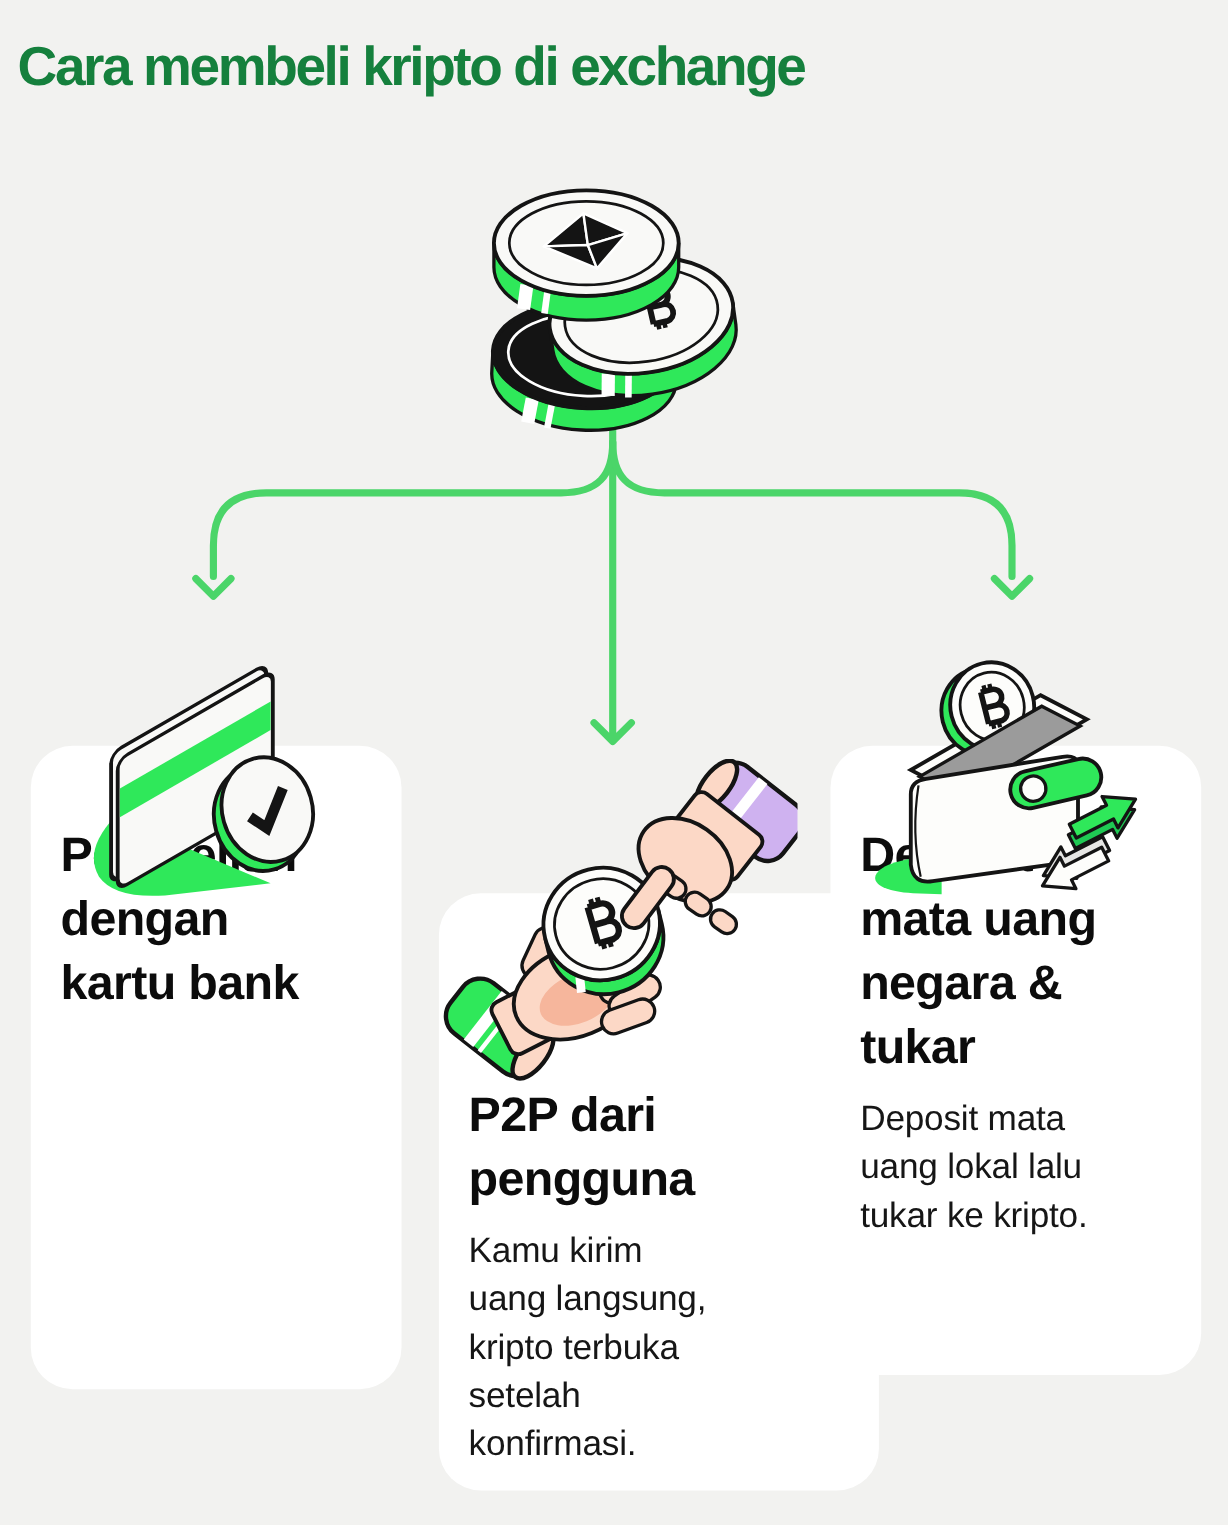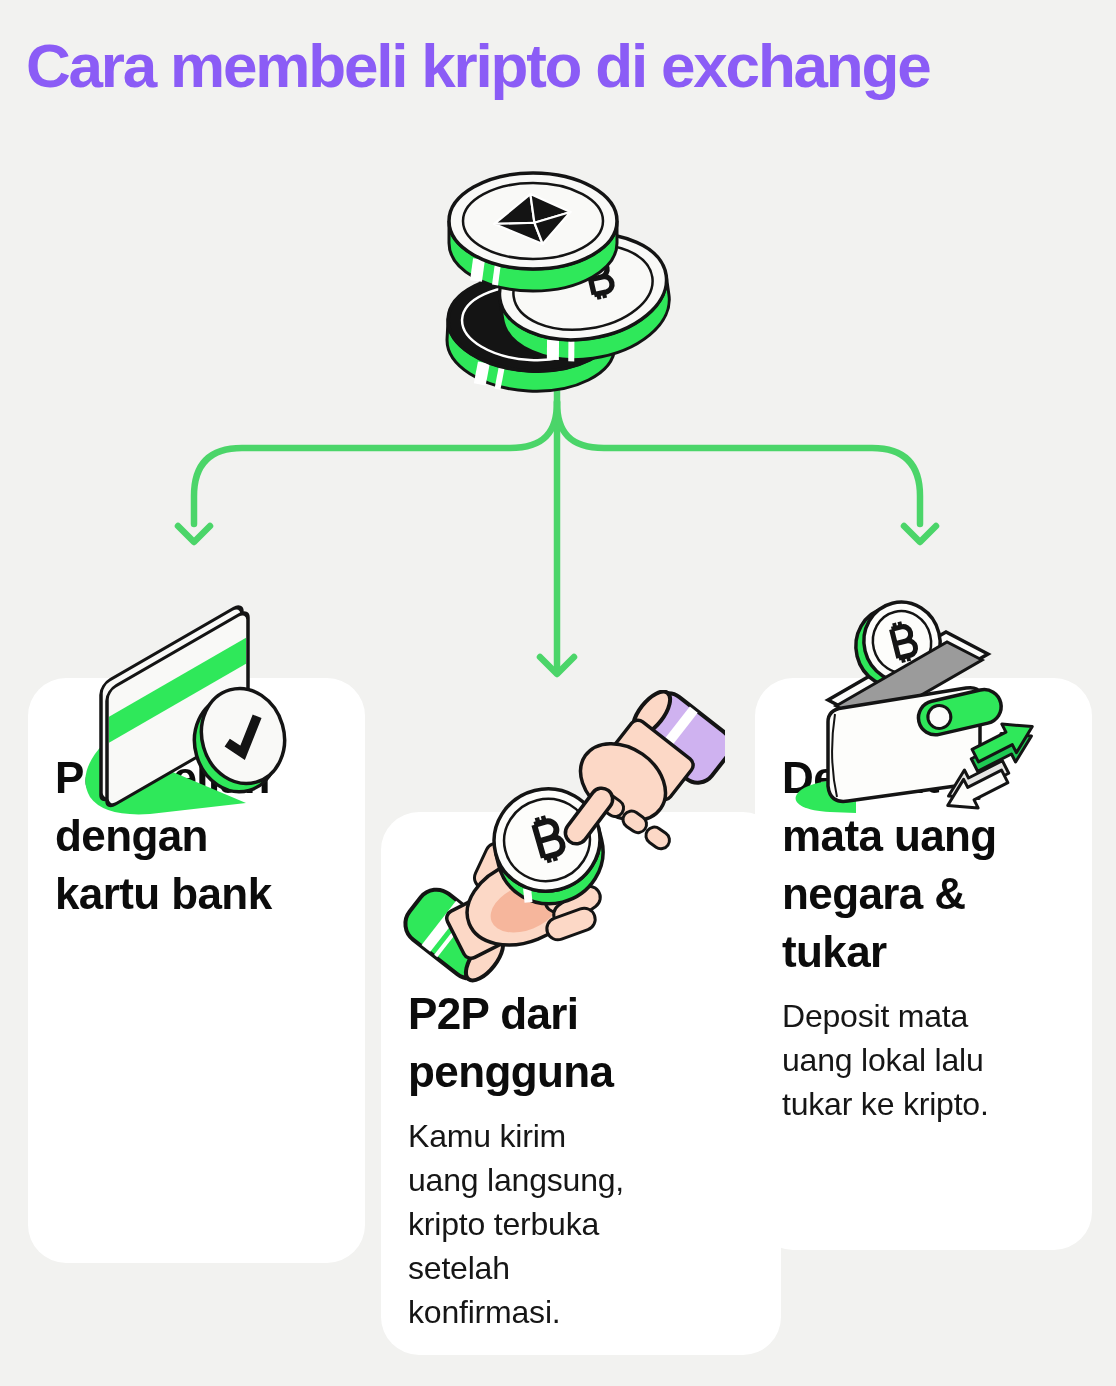--- a/index.html
+++ b/index.html
@@ -4,29 +4,29 @@
 <style>
   html,body{margin:0;padding:0;}
   body{
     width:1116px;height:1386px;position:relative;overflow:hidden;
     background:#f2f2f0;
     font-family:"Liberation Sans",sans-serif;
     color:#0c0c0c;
   }
   .abs{position:absolute;}
   h1.title{
-    position:absolute;left:26px;top:33px;margin:0;
-    font-size:62px;font-weight:700;letter-spacing:-2.2px;line-height:1.08;
-    color:#8b5cf6;white-space:nowrap;
+    position:absolute;left:16px;top:33px;margin:0;
+    font-size:50px;font-weight:700;letter-spacing:-2.2px;line-height:1.08;
+    color:#15803d;white-space:nowrap;
   }
   .card{
     position:absolute;background:#ffffff;border-radius:38px;
   }
   #card-bank{left:28px;top:678px;width:337px;height:585px;}
-  #card-p2p{left:381px;top:812px;width:400px;height:543px;}
+  #card-p2p{left:399px;top:812px;width:400px;height:543px;}
   #card-deposit{left:755px;top:678px;width:337px;height:572px;}
   .card h2{
     margin:0;padding:0 27px;font-size:44px;line-height:58px;font-weight:700;
     letter-spacing:-0.6px;color:#0c0c0c;white-space:pre-line;
   }
   #card-bank h2,#card-deposit h2{margin-top:71px;}
   #card-p2p h2{margin-top:173px;}
   .card p{
     margin:13px 0 0;padding:0 27px;font-size:32px;line-height:44px;
     letter-spacing:-0.2px;color:#161616;white-space:pre-line;

